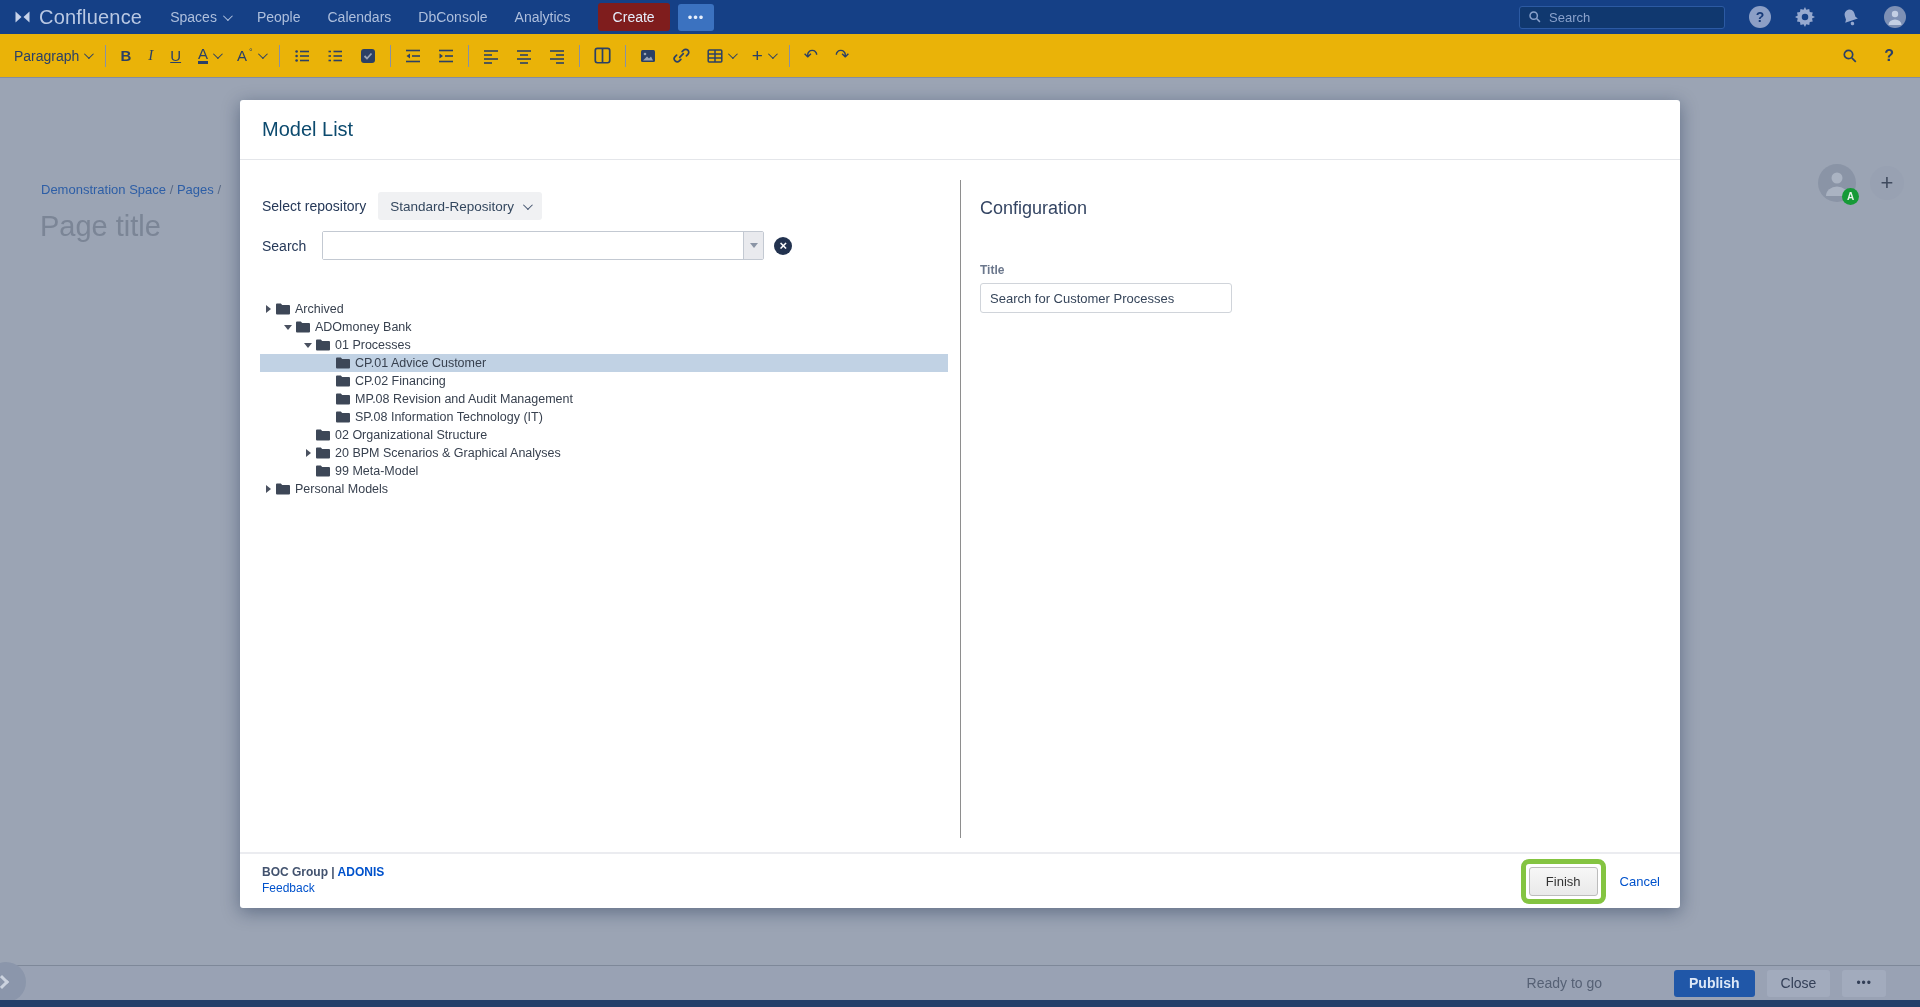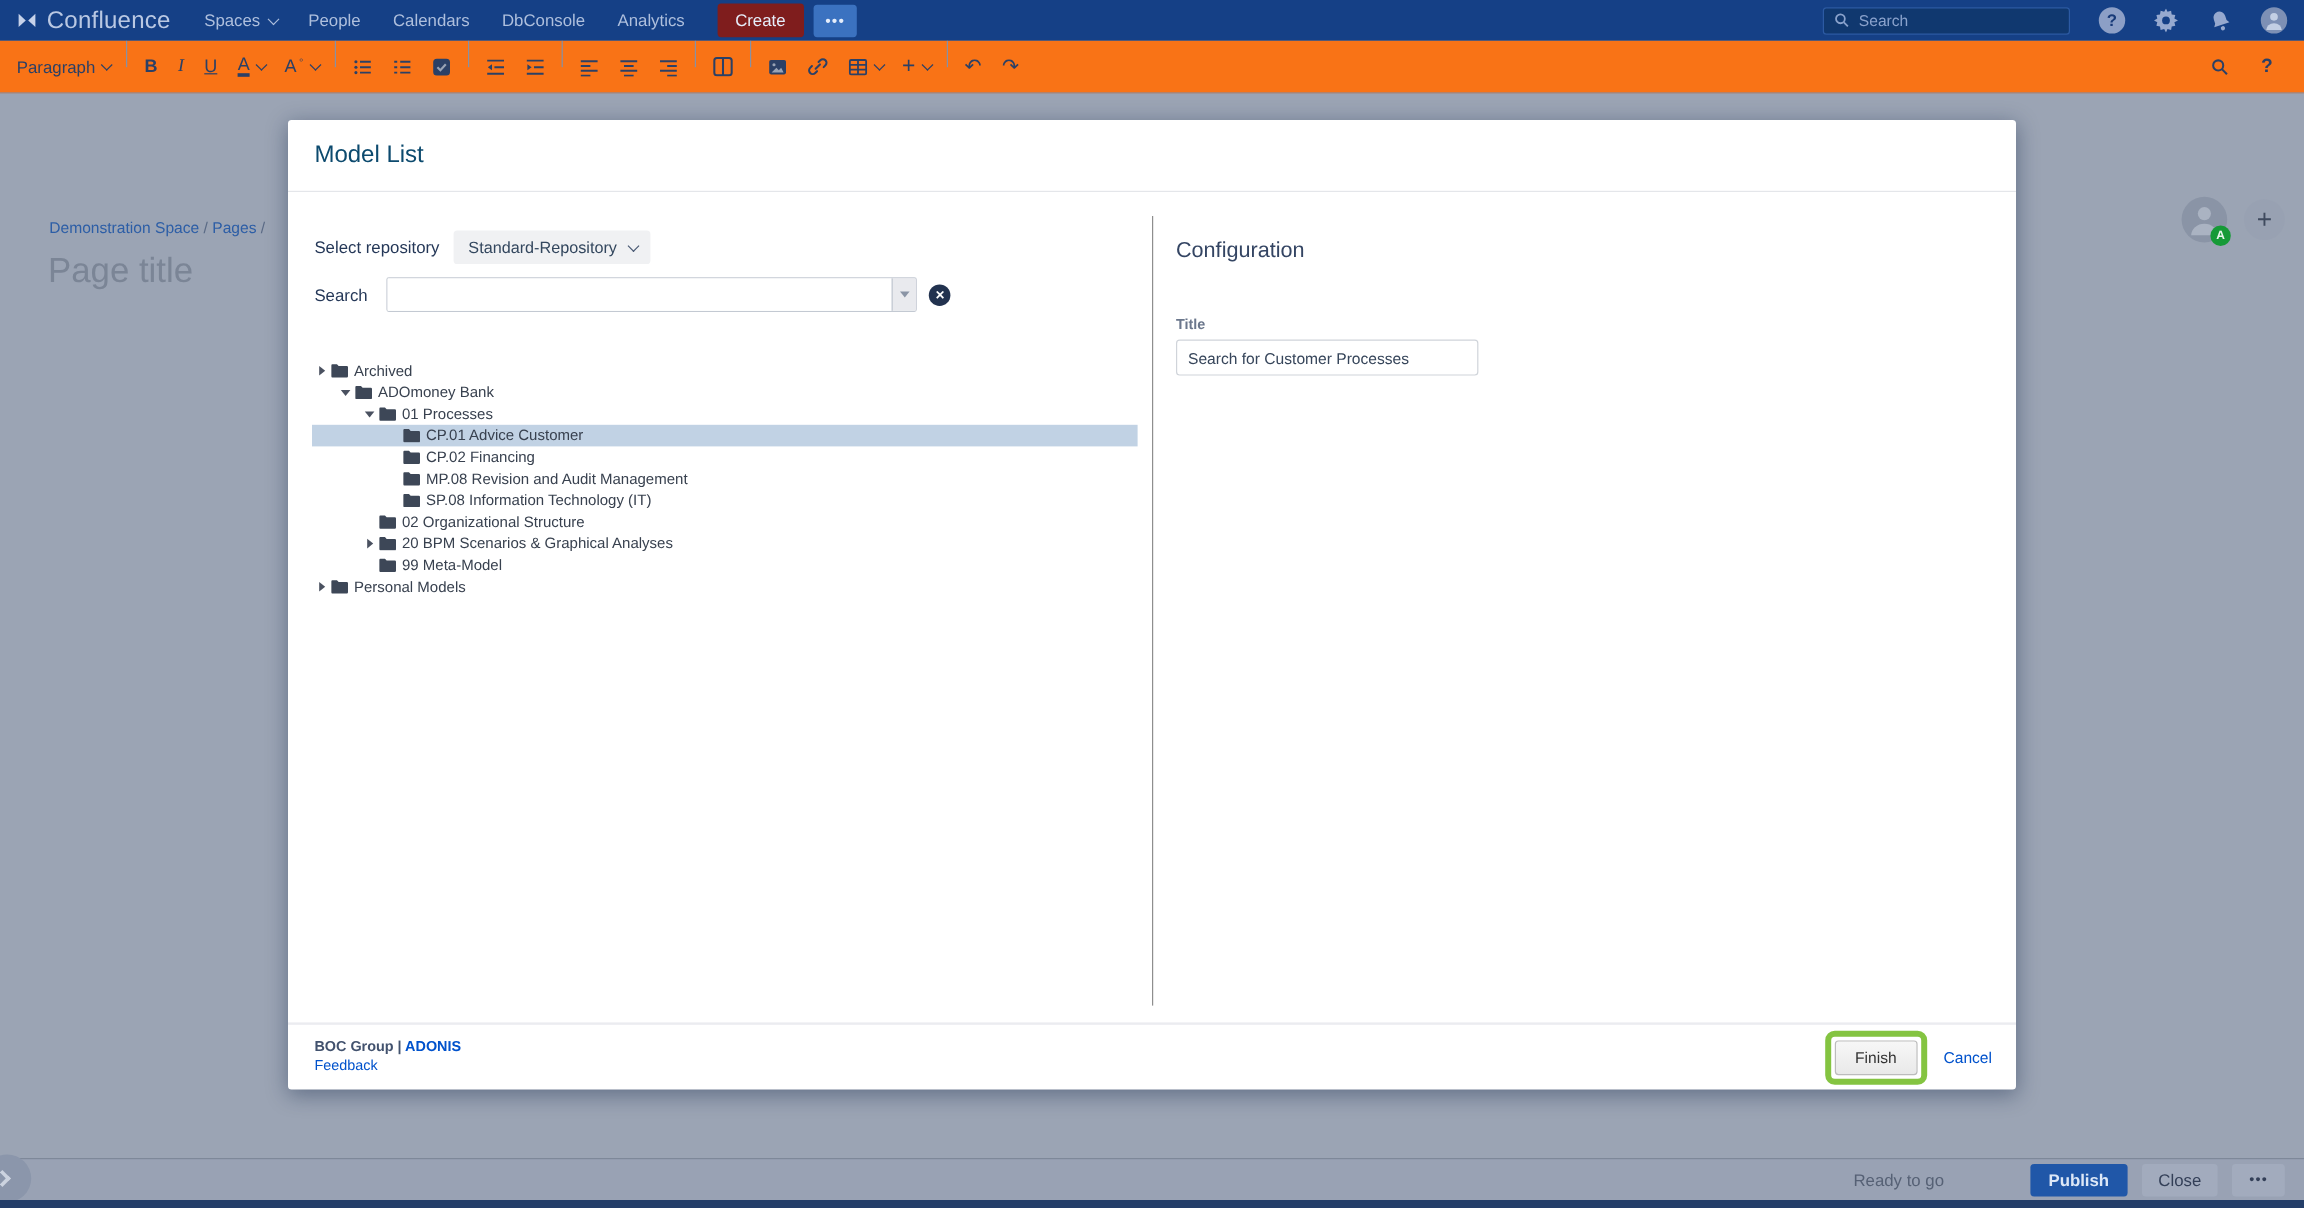--- a/index.html
+++ b/index.html
@@ -22,22 +22,22 @@
   .nav-search { width:206px; height:23px; background:#10386f; border:1px solid #2c5aa3; border-radius:3px;
                 display:flex; align-items:center; padding:0 8px; gap:7px; margin-right:24px; }
   .nav-search input { background:transparent; border:none; outline:none; color:#c6d3ea; font-size:13px; width:150px;
                       font-family:"Liberation Sans",sans-serif; }
   .nav-search input::placeholder { color:#8aa2cc; }
   .nav-ico { width:22px; height:22px; border-radius:50%; display:flex; align-items:center; justify-content:center; margin-left:23px; cursor:pointer; }
   .ico-help { background:#8c9fc6; color:#173a78; font-weight:bold; font-size:14px; }
   .ico-avatar-nav { background:#7d90b5; }
 
   
-  .toolbar { position:absolute; top:34px; left:0; width:1920px; height:44px; background:#f97316;
-             border-bottom:1px solid #848ea2; display:flex; padding:0 14px; color:#2b4066; }
+  .toolbar { position:absolute; top:34px; left:0; width:1920px; height:44px; background:#eab308;
+             border-bottom:1px solid #848ea2; display:flex; align-items:center; padding:0 14px; color:#2b4066; }
   .tb-group { display:flex; align-items:center; gap:17px; }
   .tb-sep { width:1px; height:22px; background:#8691a6; margin:0 14px; }
   .tb-btn { display:flex; align-items:center; gap:5px; cursor:pointer; color:#2b4066; font-size:14px; }
   .tb-b { font-weight:bold; font-size:15px; }
   .tb-i { font-style:italic; font-family:"Liberation Serif",serif; font-size:15px; }
   .tb-u { text-decoration:underline; font-size:15px; }
   .tb-a { font-size:15px; border-bottom:3px solid #2b4066; line-height:14px; }
   .tb-right { margin-left:auto; display:flex; align-items:center; gap:26px; padding-right:12px; }
   .qmark { font-size:16px; font-weight:bold; }
 
@@ -54,21 +54,21 @@
   .plus-wrap { position:absolute; top:88px; left:1870px; width:34px; height:34px; border-radius:50%;
                background:#98a1b2; color:#3f4a5e; font-size:22px; display:flex; align-items:center; justify-content:center; cursor:pointer; }
 
   
   .statusbar { position:absolute; top:965px; left:0; width:1920px; height:35px; background:#99a2b4;
                border-top:1px solid #7e8899; display:flex; align-items:center; }
   .edge-chevron { position:absolute; left:-14px; top:962px; width:40px; height:40px; border-radius:50%;
                   background:#8b96ab; display:flex; align-items:center; justify-content:center; cursor:pointer; }
   .edge-chevron .c { width:10px; height:10px; border-right:3px solid #ccd3df; border-top:3px solid #ccd3df;
                      transform:rotate(45deg); margin-right:8px; }
-  .sb-right { margin-left:auto; display:flex; align-items:center; padding-right:16px; }
+  .sb-right { margin-left:auto; display:flex; align-items:center; padding-right:34px; }
   .sb-ready { color:#566175; font-size:14px; margin-right:72px; }
   .btn-publish { background:#2057a8; color:#dde8f7; border:none; border-radius:3px; height:27px;
                  padding:0 15px; font-size:14px; font-weight:bold; margin-right:12px; cursor:pointer; }
   .btn-close, .btn-sbmore { background:#a2abbd; color:#333f57; border:none; border-radius:3px; height:27px;
               padding:0 14px; font-size:14px; margin-right:12px; cursor:pointer; }
   .btn-sbmore { margin-right:0; letter-spacing:1px; font-size:12px; }
   .bottom-strip { position:absolute; top:1000px; left:0; width:1920px; height:7px; background:#243e69; }
 
   
   .modal { position:absolute; top:100px; left:240px; width:1440px; height:808px; background:#ffffff;

